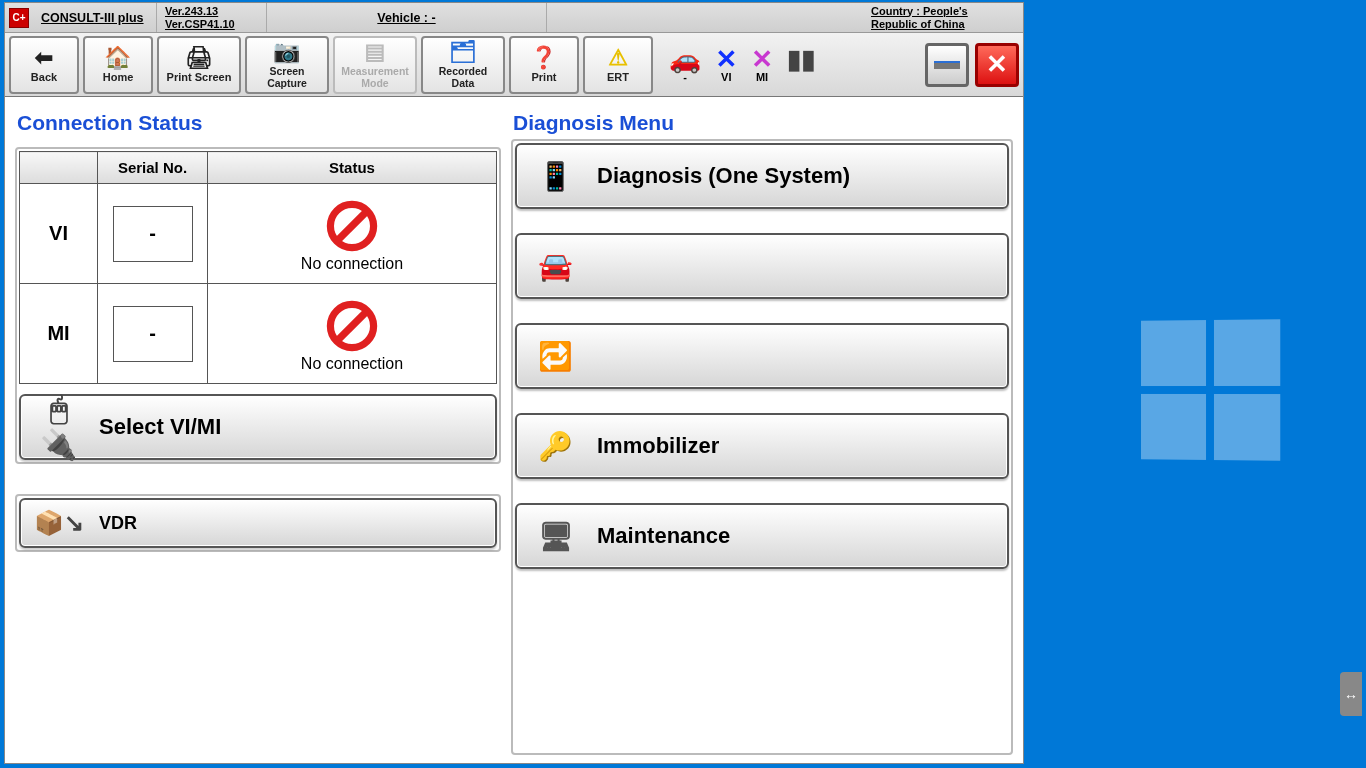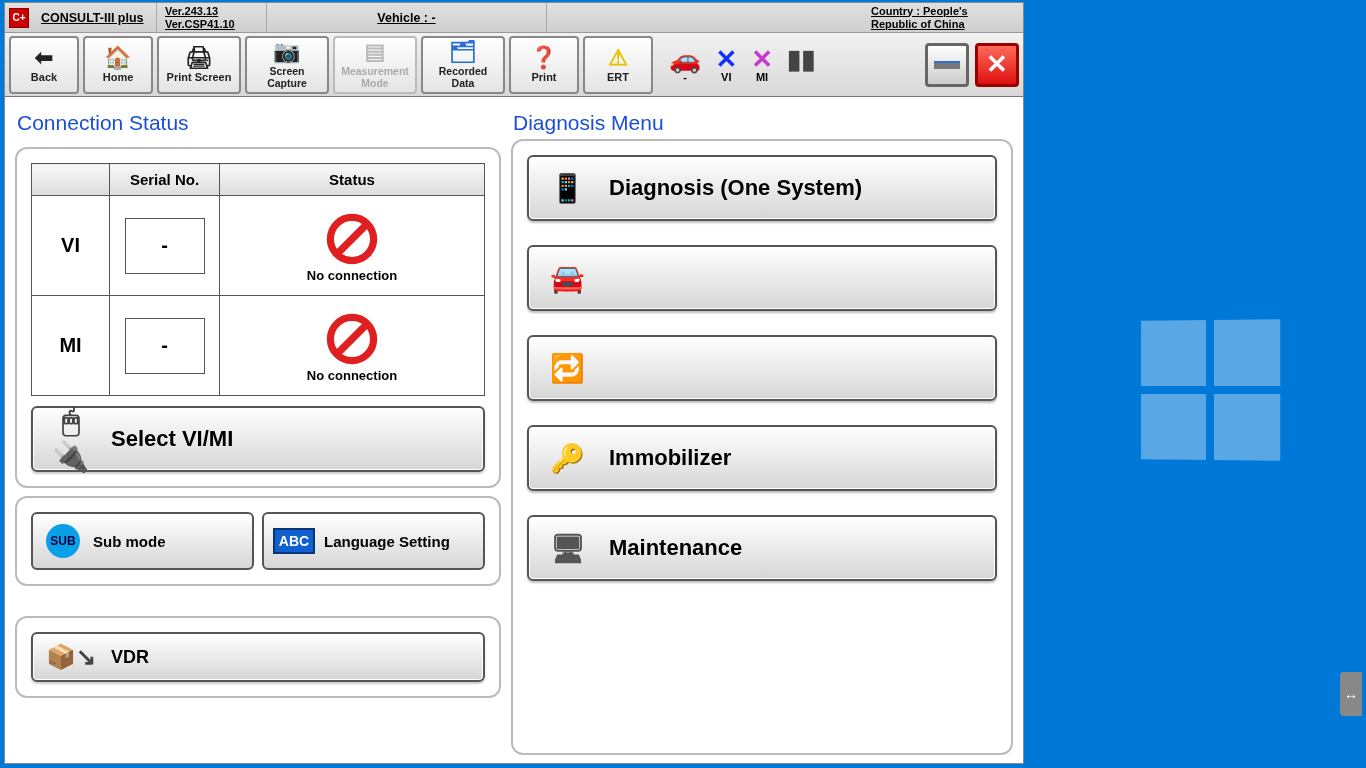--- a/index.html
+++ b/index.html
@@ -102,28 +102,28 @@
   padding: 8px 10px;
   background: #fff;
   overflow: hidden;
 }
 .col-left { width: 486px; display: flex; flex-direction: column; gap: 8px; }
 .col-right { flex: 1; display: flex; flex-direction: column; }
 
 .section-title {
   color: #1a4fd6;
   font-size: 21px;
-  font-weight: normal;
+  font-weight: bold;
   margin: 6px 2px 4px;
 }
 
 .panel {
   border: 2px solid #bbb;
-  border-radius: 12px;
-  padding: 14px;
+  border-radius: 4px;
+  padding: 2px;
 }
 
 
 .conn-table { width: 100%; border-collapse: collapse; }
 .conn-table th, .conn-table td {
   border: 1px solid #555;
   text-align: center;
   font-size: 15px;
   font-weight: bold;
 }
@@ -133,21 +133,21 @@
 .conn-table td.serial { width: 110px; }
 .serial-box {
   width: 80px; height: 56px; margin: 0 auto;
   border: 1px solid #555; display: flex; align-items: center; justify-content: center;
   font-size: 20px;
 }
 .status-cell .prohibit {
   width: 54px; height: 54px; margin: 4px auto 2px;
 }
 .prohibit svg { width: 54px; height: 54px; }
-.status-cell .txt { font-size: 13px; font-weight: bold; }
+.status-cell .txt { font-size: 16px; font-weight: normal; }
 
 .bigbtn {
   height: 66px;
   border: 2px solid #555;
   border-radius: 6px;
   background: linear-gradient(#fff,#d6d6d6);
   display: flex; align-items: center;
   padding: 0 12px;
   gap: 14px;
   cursor: pointer;
@@ -333,36 +333,20 @@
           </tr>
         </tbody>
           </table>
         <div style="height:10px"></div>
         <div class="bigbtn">
           <span class="bico">🖱🔌</span>
           <span>Select VI/MI</span>
         </div>
       </div>
 
-      <div class="panel">
-        <div class="halfbtns">
-          <div class="halfbtn">
-            <span class="bico">
-                <span class="sub-badge">SUB</span>
-              </span>
-            <span>Sub mode</span>
-          </div>
-          <div class="halfbtn">
-            <span class="bico">
-                <span class="abc-badge">ABC</span>
-              </span>
-            <span>Language Setting</span>
-          </div>
-        </div>
-      </div>
 
       <div class="panel" style="margin-top:22px">
         <div class="bigbtn" style="height:50px; font-size:18px">
           <span class="bico" style="font-size:24px">📦↘</span>
           <span>VDR</span>
         </div>
       </div>
     </div>
 
     <div class="col-right">

